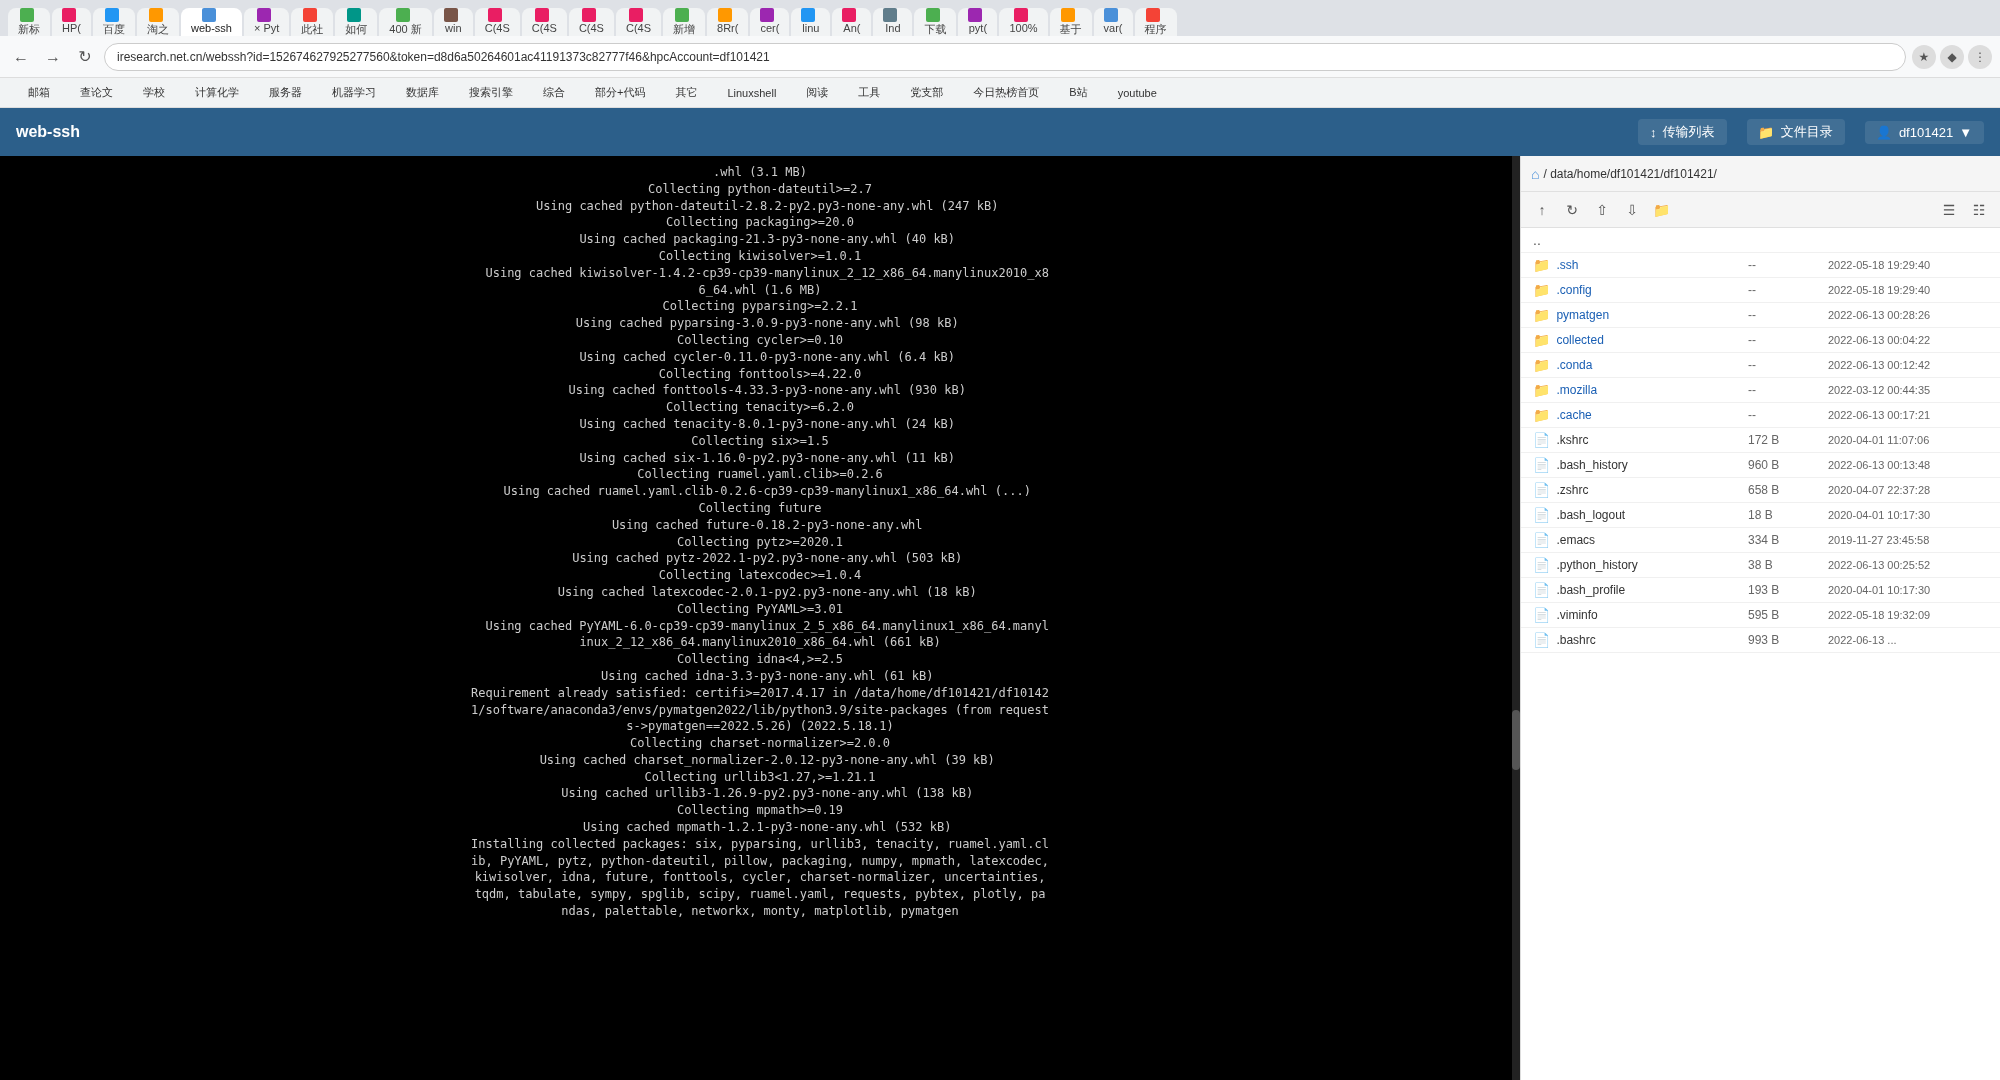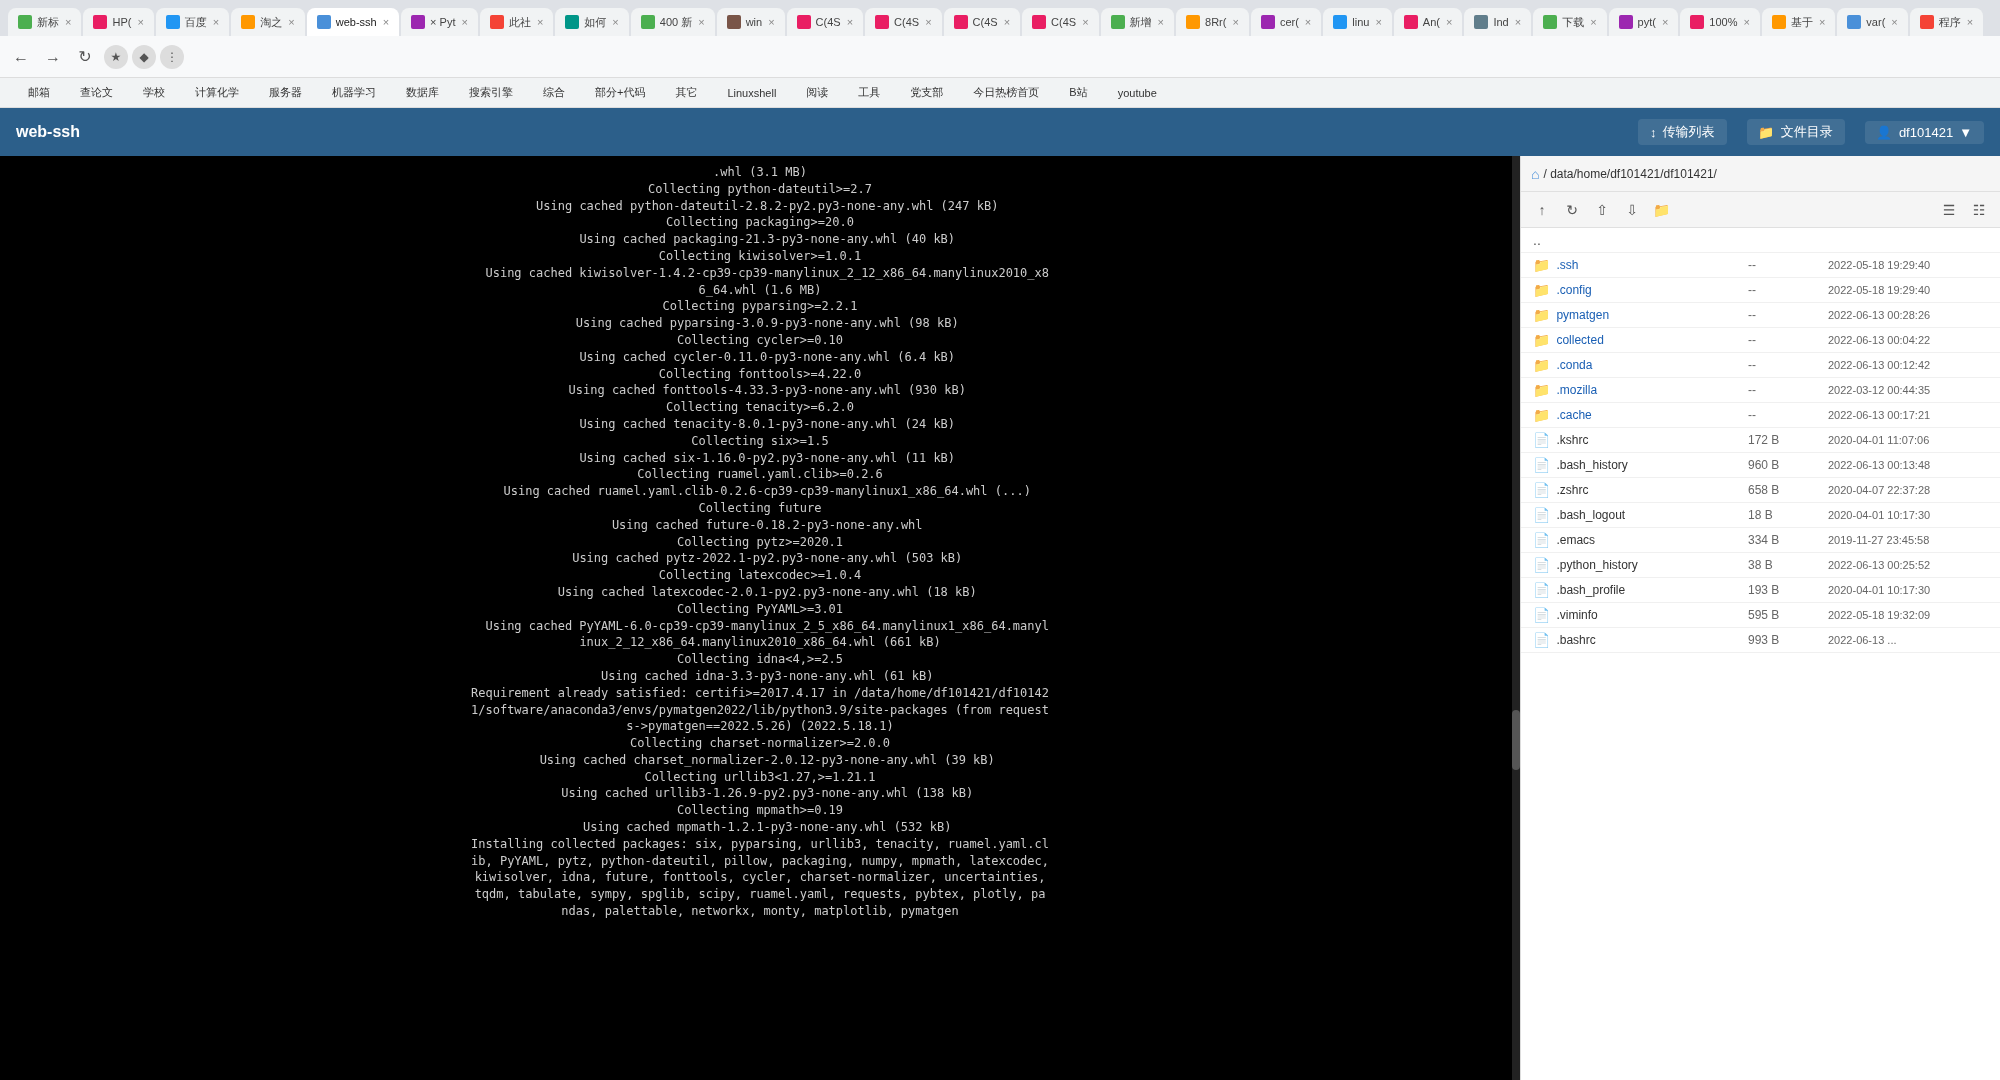--- a/index.html
+++ b/index.html
@@ -20,20 +20,21 @@
       height: 28px;
       padding: 0 10px;
       background: #f1f3f4;
       border-radius: 8px 8px 0 0;
       margin-right: 2px;
       font-size: 11px;
       color: #444;
       white-space: nowrap;
       max-width: 160px;
       overflow: hidden;
+      flex-direction: column;
     }
     .tab.active {
       background: #fff;
       color: #222;
     }
     .tab-icon {
       width: 14px;
       height: 14px;
       margin-right: 5px;
       border-radius: 2px;
@@ -415,20 +416,21 @@
       <span class="tab-icon" style="background: rgb(244, 67, 54);"></span>
       <span>程序</span>
       <span class="tab-close">×</span>
     </div>
   </div>
 
 <div class="address-bar">
   <button class="nav-btn">←</button>
   <button class="nav-btn">→</button>
   <button class="nav-btn">↻</button>
+  <input class="url-bar" type="text" value="iresearch.net.cn/webssh?id=152674627925277560&amp;token=d8d6a50264601ac41191373c82777f46&amp;hpcAccount=df101421" style="">
   <div class="toolbar-icons">
     <div class="toolbar-icon">★</div>
     <div class="toolbar-icon">◆</div>
     <div class="toolbar-icon">⋮</div>
   </div>
 </div>
 
 <div class="bookmarks-bar">
 <span class="bookmark">邮箱</span>
     <span class="bookmark">查论文</span>

